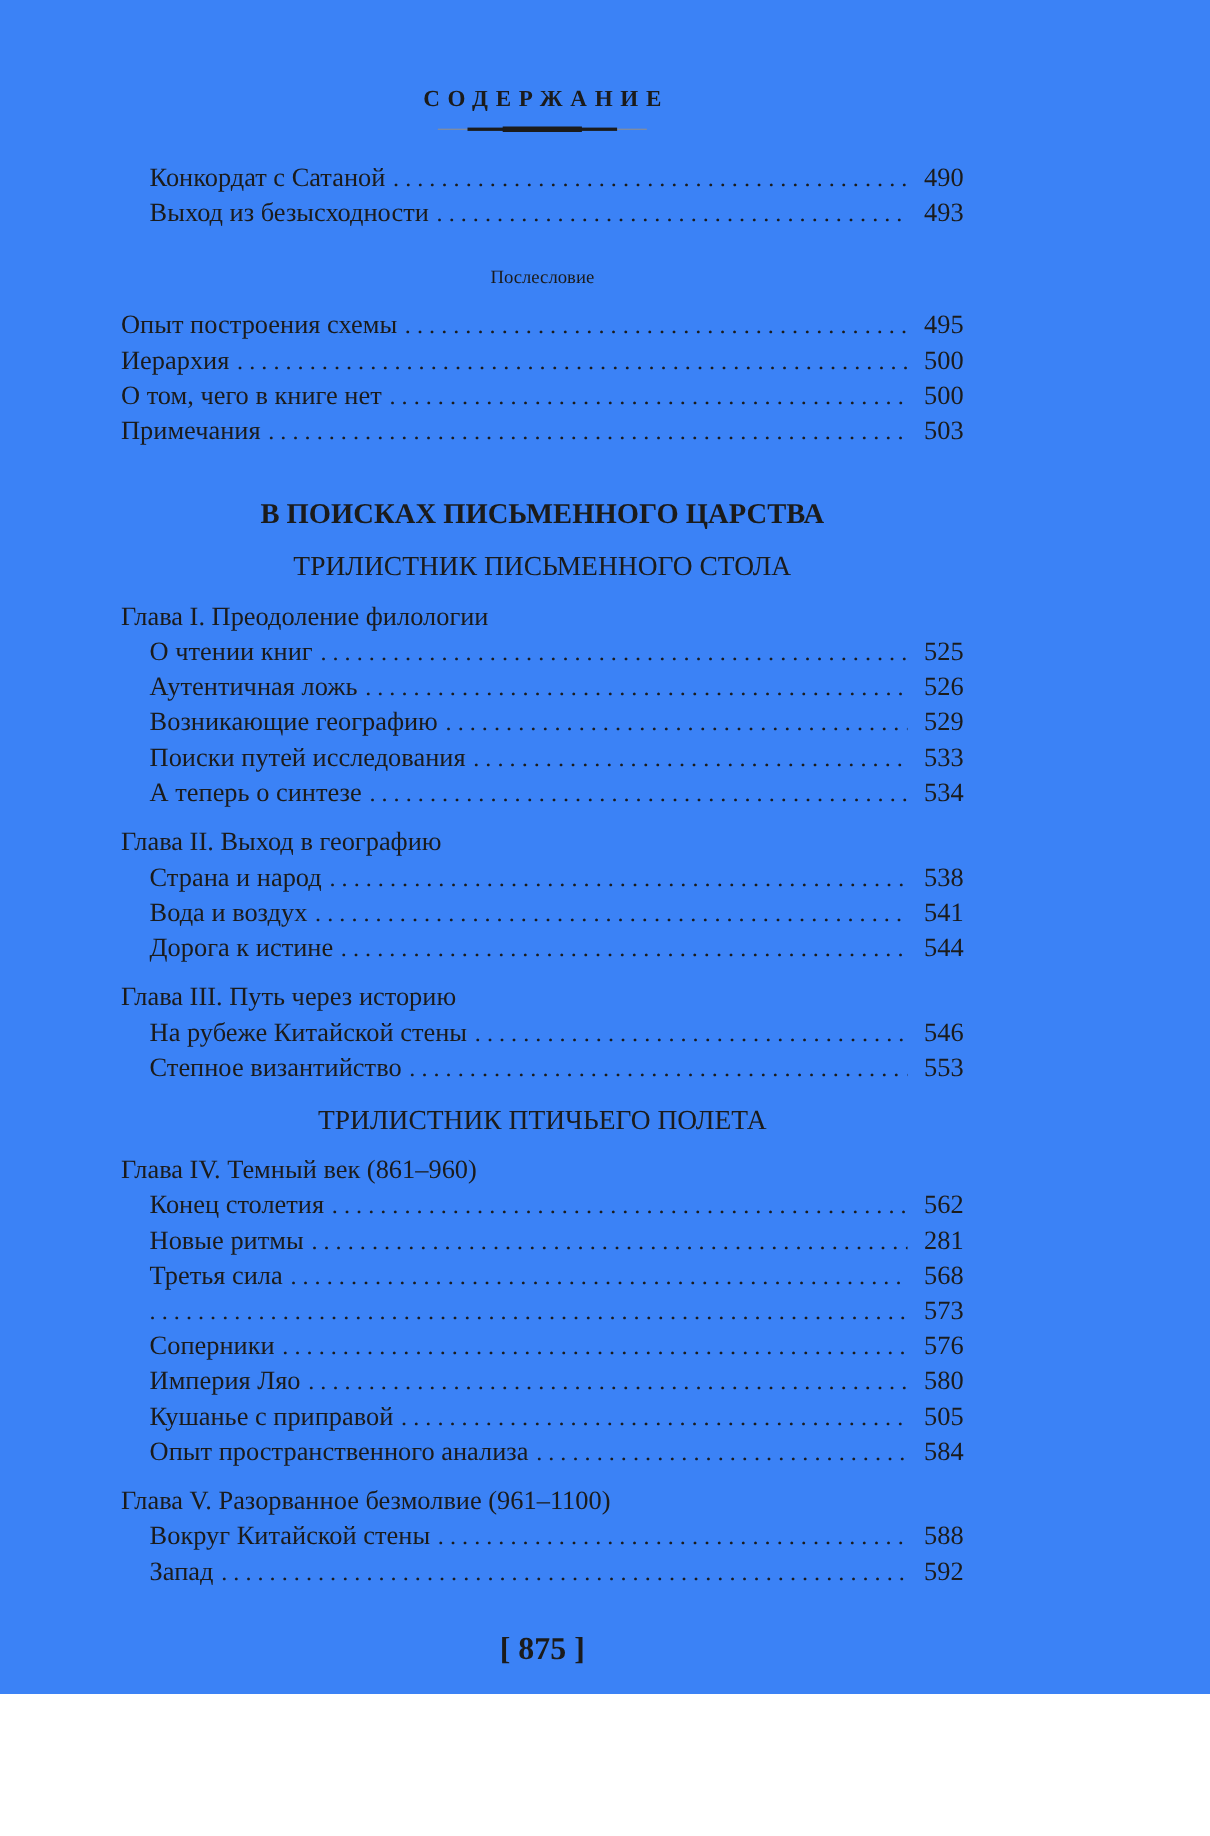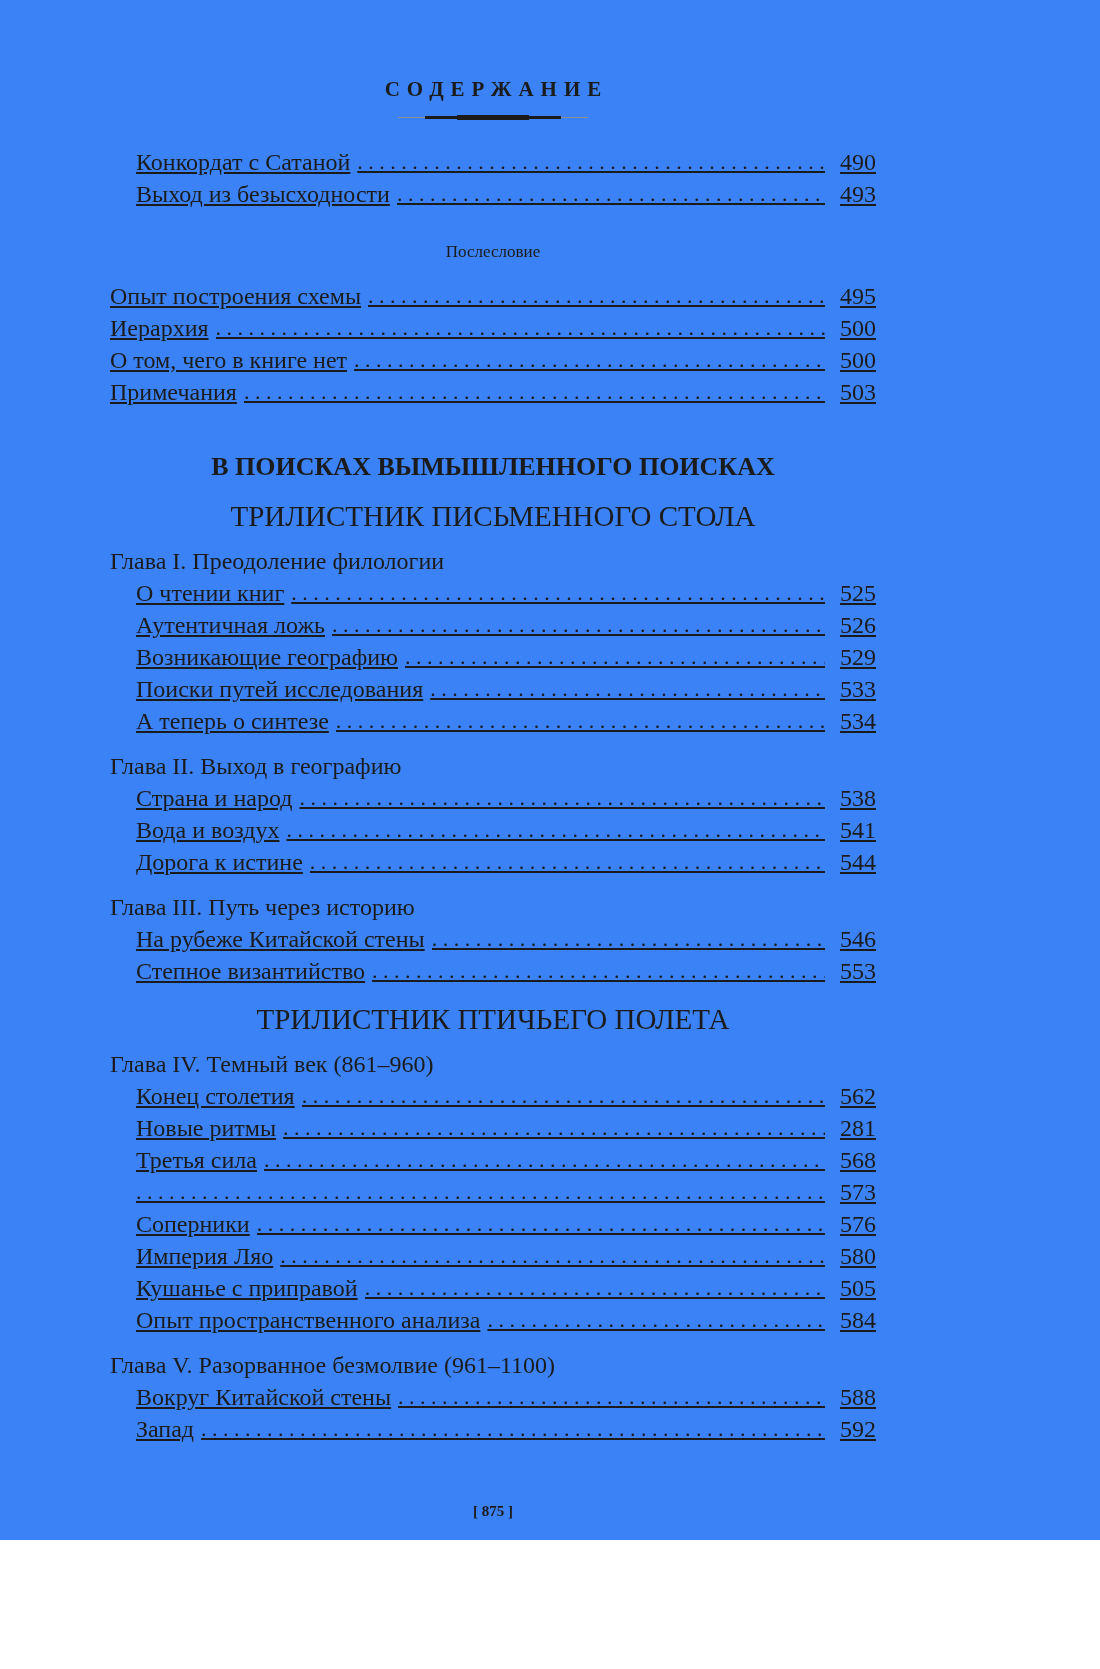--- a/index.html
+++ b/index.html
@@ -27,43 +27,43 @@
   .rule { position:relative; height:5px; width:190px; margin:13px auto 0; }
   .rule .thin { position:absolute; top:2px; left:0; right:0; height:1px; background:#8f8f8f; }
   .rule .mid  { position:absolute; top:1px; left:50%; transform:translateX(-50%); width:136px; height:3px; background:#1b1b1b; }
   .rule .core { position:absolute; top:0;  left:50%; transform:translateX(-50%); width:72px;  height:5px; background:#1b1b1b; }
 
   
   #toc { margin-top:26px; }
   .entries-group.extra-gap { }
   .entry {
     display:flex; align-items:center;
-    font-size:24px; line-height:32px;text-decoration:underline;
+    font-size:24px; line-height:32px;
   }
   .entry.indent { padding-left:26px; }
   .entry .title { white-space:nowrap; padding-right:7px; }
   .entry .dots {
     flex:1 1 auto; overflow:hidden; white-space:nowrap;
     letter-spacing:5.5px; font-size:22px; color:#1b1b1b;
     padding-right:3px;
   }
   .entry .pageno { white-space:nowrap; padding-left:7px; min-width:44px; text-align:right; }
 
   .heading { text-align:center; }
   .heading-small  { font-size:17px; line-height:32px; margin:26px 0 12px; }
   .heading-large  { font-size:26px; line-height:34px; font-weight:bold; margin:42px 0 0; }
-  .heading-medium { font-size:29px; line-height:32px; margin:16px 0 10px; }
+  .heading-medium { font-size:25px; line-height:32px; margin:16px 0 10px; }
   .chapter-title  { font-size:24px; line-height:32px; margin-top:13px; }
 
   
   .folio {
     text-align:center;
     font-weight:bold;
-    font-size:15px;
-    margin-top:58px;
+    font-size:29px;
+    margin-top:38px;
   }
 </style>
 </head>
 <body>
 
 <div class="page">
   <div class="content">
 
     <header>
       <h1 class="page-title">СОДЕРЖАНИЕ</h1>
@@ -105,21 +105,21 @@
     <span class="pageno">500</span>
   </div>
         </div>
         <div class="entries-group extra-gap">
           <div class="entry">
     <span class="title">Примечания</span>
     <span class="dots">............................................................................................................................................</span>
     <span class="pageno">503</span>
   </div>
         </div>
-        <div class="heading heading-large">В ПОИСКАХ ВЫМЫШЛЕННОГО ПОИСКАХ</div>
+        <div class="heading heading-large">В ПОИСКАХ ПИСЬМЕННОГО ЦАРСТВА</div>
         <div class="heading heading-medium">ТРИЛИСТНИК ПИСЬМЕННОГО СТОЛА</div>
         <div class="chapter-title">Глава I. Преодоление филологии</div>
         <div class="entries-group">
           <div class="entry indent">
     <span class="title">О чтении книг</span>
     <span class="dots">............................................................................................................................................</span>
     <span class="pageno">525</span>
   </div>
           <div class="entry indent">
     <span class="title">Аутентичная ложь</span>

